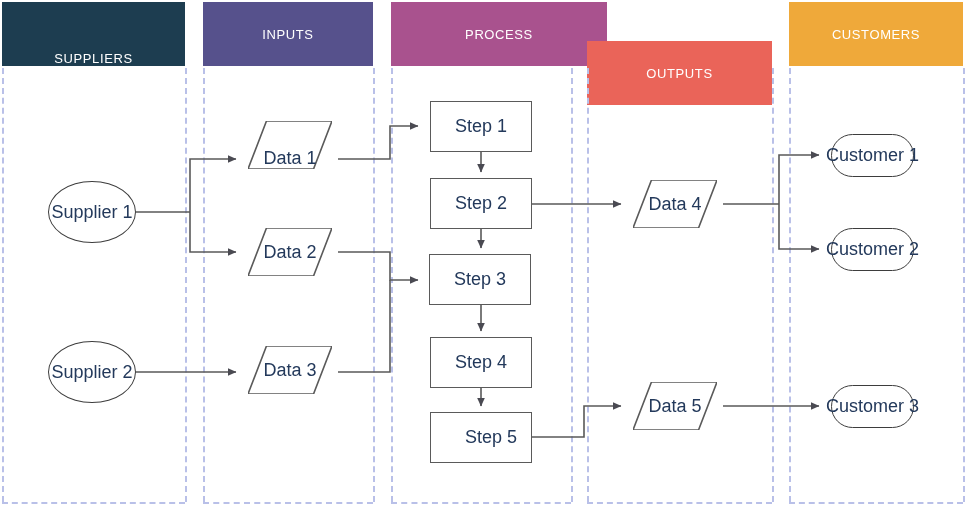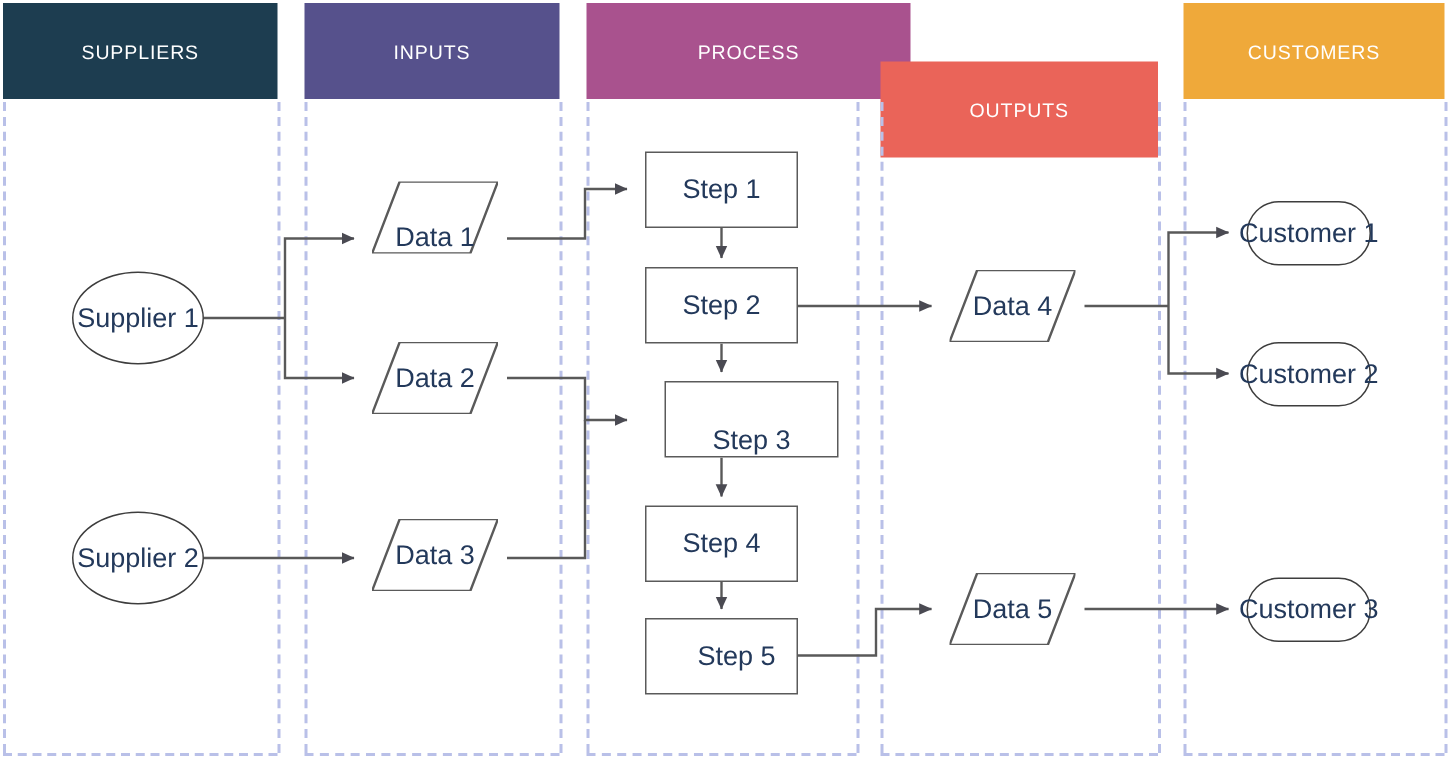--- a/index.html
+++ b/index.html
@@ -63,21 +63,21 @@
   .para .para-shape{
     position:absolute;left:0;top:0;width:100%;height:100%;
   }
   .para .para-label{position:relative;z-index:2;}
 </style>
 </head>
 <body>
 
 <div id="canvas">
 
-  <div class="lane-header" id="lh-0" style="left: 2px; width: 183px; background: rgb(29, 61, 80);">
+  <div class="lane-header" id="lh-0" style="left: 2px; width: 183px; background: rgb(29, 61, 80); align-items: flex-end;">
     <span>SUPPLIERS</span>
   </div>
   <div class="lane-header" id="lh-1" style="left: 203px; width: 170px; background: rgb(86, 81, 140);">
     <span>INPUTS</span>
   </div>
   <div class="lane-header" id="lh-2" style="left: 391px; width: 216px; background: rgb(169, 82, 142);">
     <span>PROCESS</span>
   </div>
   <div class="lane-header" id="lh-3" style="left: 587px; width: 185px; background: rgb(234, 100, 89); margin-top: 39px;">
     <span>OUTPUTS</span>
@@ -166,21 +166,21 @@
     </svg>
     <span class="para-label">Data 3</span>
   </div>
 
   <div class="node rect" id="n-step-1" style="left: 430px; top: 101px; width: 102px; height: 51px;">
     <span>Step 1</span>
   </div>
   <div class="node rect" id="n-step-2" style="left: 430px; top: 178px; width: 102px; height: 51px; text-align: center;">
     <span>Step 2</span>
   </div>
-  <div class="node rect" id="n-step-3" style="left: 443px; top: 254px; width: 116px; height: 51px; align-items: flex-end;">
+  <div class="node rect" id="n-step-3" style="left: 429px; top: 254px; width: 102px; height: 51px;">
     <span>Step 3</span>
   </div>
   <div class="node rect" id="n-step-4" style="left: 430px; top: 337px; width: 102px; height: 51px;">
     <span>Step 4</span>
   </div>
   <div class="node rect" id="n-step-5" style="left: 430px; top: 412px; width: 102px; height: 51px; padding-left: 20px;">
     <span>Step 5</span>
   </div>
 
   <div class="node para" id="n-data-4" style="left: 633px; top: 180px; width: 84px; height: 48px;">

